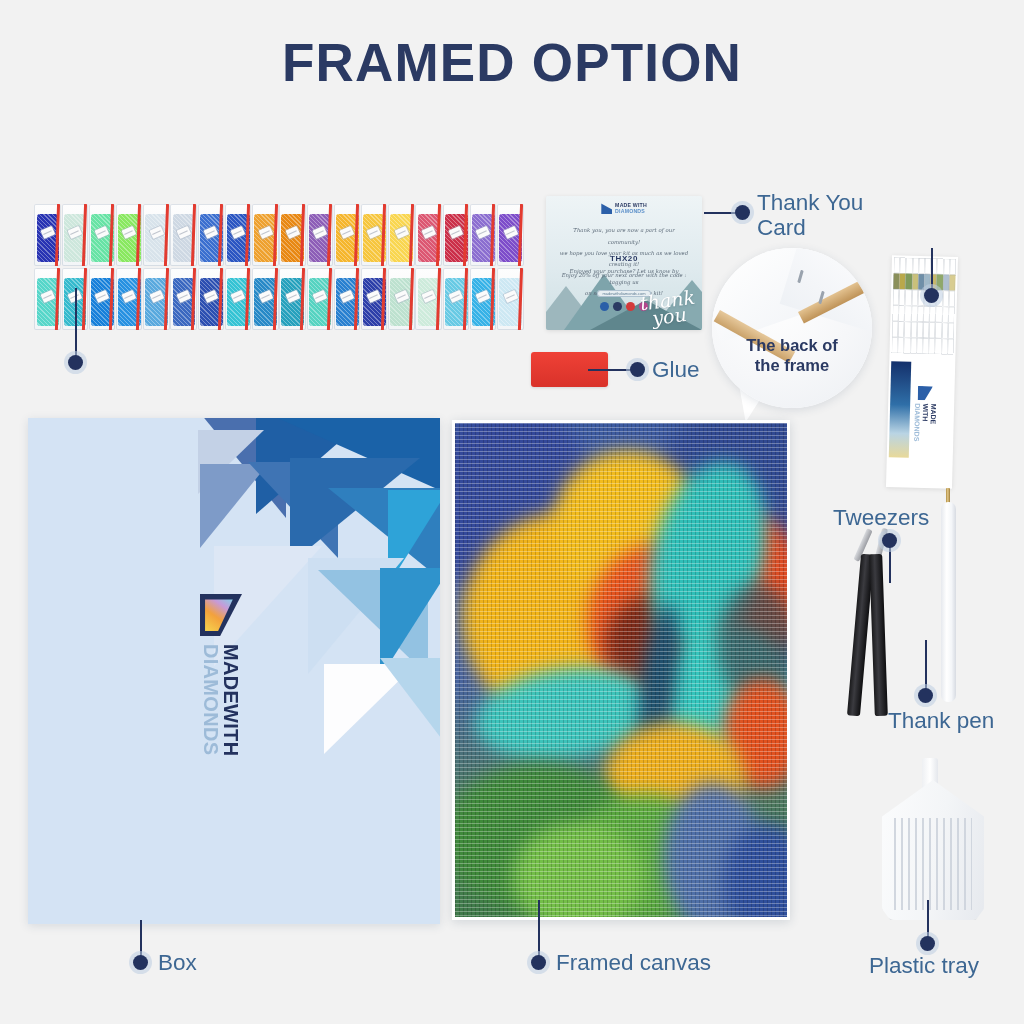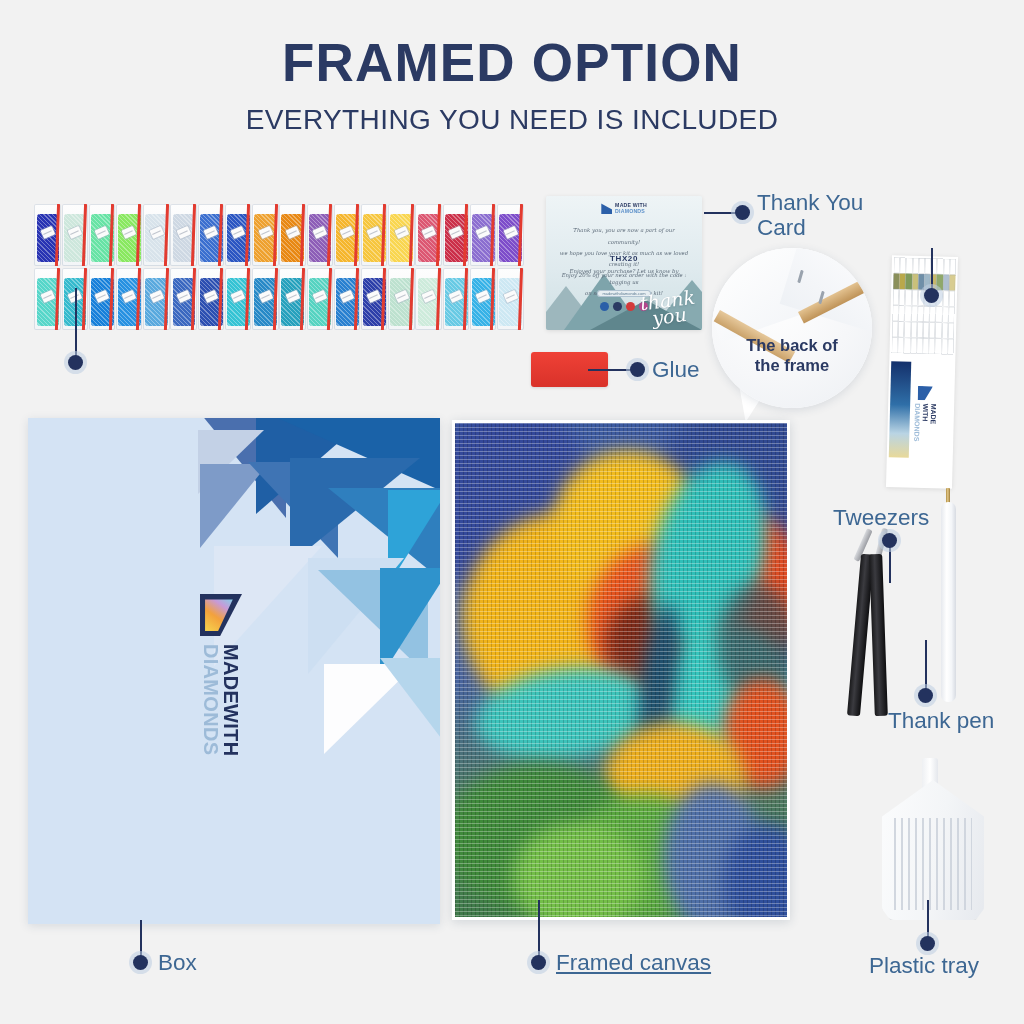--- a/index.html
+++ b/index.html
@@ -138,21 +138,20 @@
   .tray-ribs{position:absolute;background-image:repeating-linear-gradient(90deg,
         rgba(205,211,220,.95) 0 2px, rgba(255,255,255,0) 2px 7px);}
   .tray-handle{position:absolute;background:linear-gradient(90deg,#eef0f3,#ffffff,#e4e7ec);border-radius:3px;}
 </style>
 </head>
 <body>
 
 <div id="stage">
 
   <div class="title">FRAMED OPTION</div>
-  <div class="subtitle">EVERYTHING YOU NEED IS INCLUDED</div>
 
   <div class="bagrow" id="bagrow1" style="left:34px;top:204px;width:490px;height:62px;">
       <div class="bag" style="flex: 1 1 0px; margin: 0px 0.4px;">
         <div class="beads" style="background: repeating-linear-gradient(45deg, rgb(42, 52, 168) 0px, rgb(42, 52, 168) 2px, rgba(255, 255, 255, 0.35) 2px, rgba(255, 255, 255, 0.35) 3px), rgb(42, 52, 168);"></div>
         <div class="tag"></div>
         <div class="zip"></div>
       </div>
       <div class="bag" style="flex: 1 1 0px; margin: 0px 0.4px;">
         <div class="beads" style="background: repeating-linear-gradient(45deg, rgb(207, 230, 220) 0px, rgb(207, 230, 220) 2px, rgba(255, 255, 255, 0.35) 2px, rgba(255, 255, 255, 0.35) 3px), rgb(207, 230, 220);"></div>
         <div class="tag"></div>
@@ -521,21 +520,21 @@
       <div class="blobh" style="left:120px;top:370px;width:140px;height:130px;background:#5aa93f;"></div>
       <div class="blobh" style="left:58px;top:400px;width:130px;height:110px;background:#74bf48;"></div>
       <div class="blobh" style="left:208px;top:360px;width:100px;height:150px;background:#4f6fa8;"></div>
       <div class="blobh" style="left:268px;top:400px;width:90px;height:120px;background:#2f4f9c;"></div>
 
       <div class="grid"></div>
     </div>
   </div>
   <div class="line lv" style="left:538px;top:900px;height:60px;"></div>
   <div class="dot" style="left:531px;top:955px;"></div>
-  <div class="lbl" style="left:556px;top:950px;text-decoration:underline;">Framed canvas</div>
+  <div class="lbl" style="left:556px;top:950px;">Framed canvas</div>
 
   <div class="tweez" style="left:848px;top:528px;width:60px;height:190px;">
     <div class="tw-tip" style="left:12px;top:0px;width:6px;height:34px;transform:rotate(24deg);"></div>
     <div class="tw-tip" style="left:30px;top:0px;width:6px;height:34px;transform:rotate(14deg);"></div>
     <div class="tw-arm" style="left:6px;top:26px;width:13px;height:162px;transform:rotate(5deg);"></div>
     <div class="tw-arm" style="left:24px;top:26px;width:13px;height:162px;transform:rotate(-2deg);"></div>
   </div>
   <div class="line lv" style="left:889px;top:545px;height:38px;"></div>
   <div class="dot" style="left:882px;top:533px;"></div>
   <div class="lbl" style="left:833px;top:505px;">Tweezers</div>

